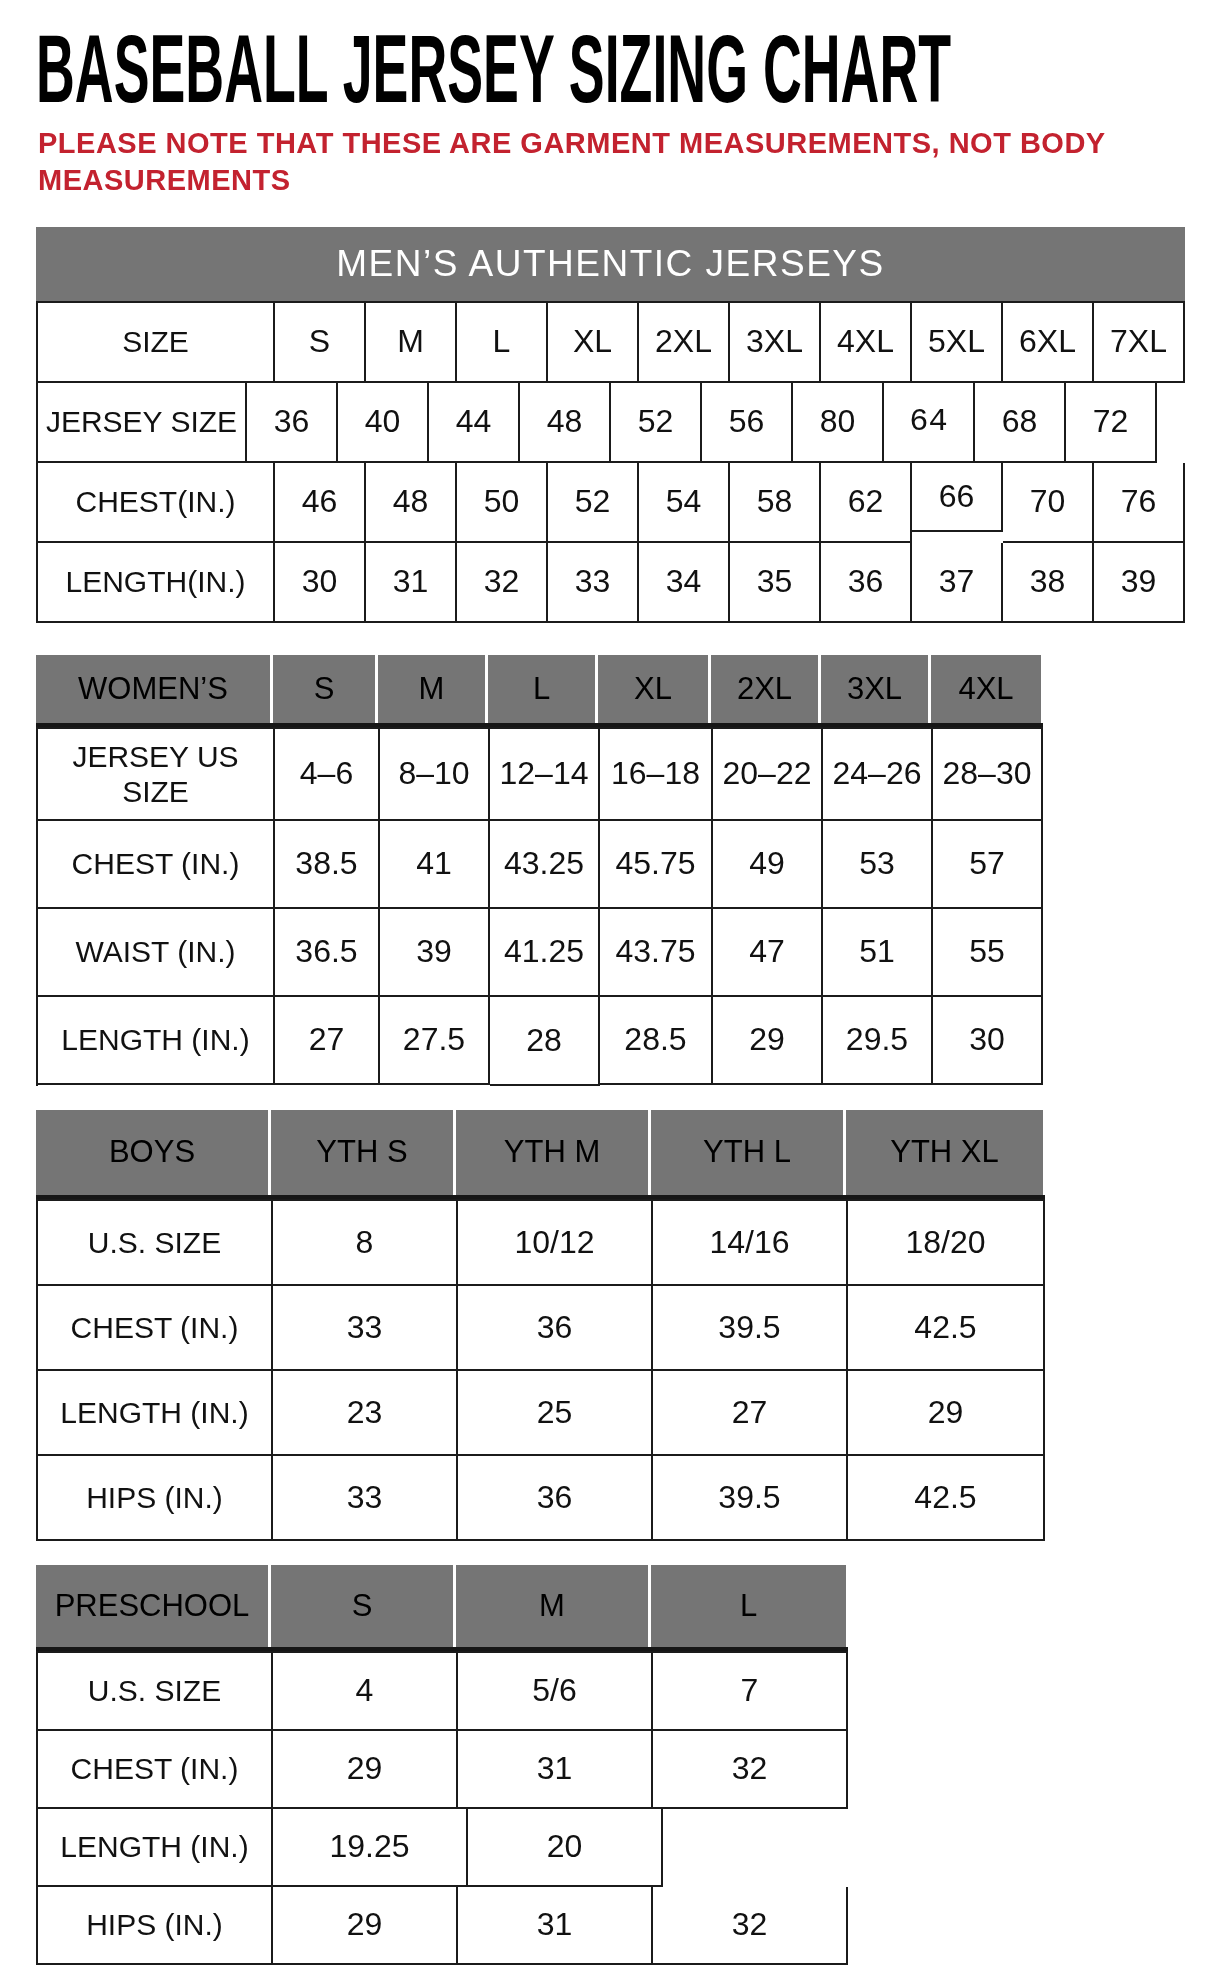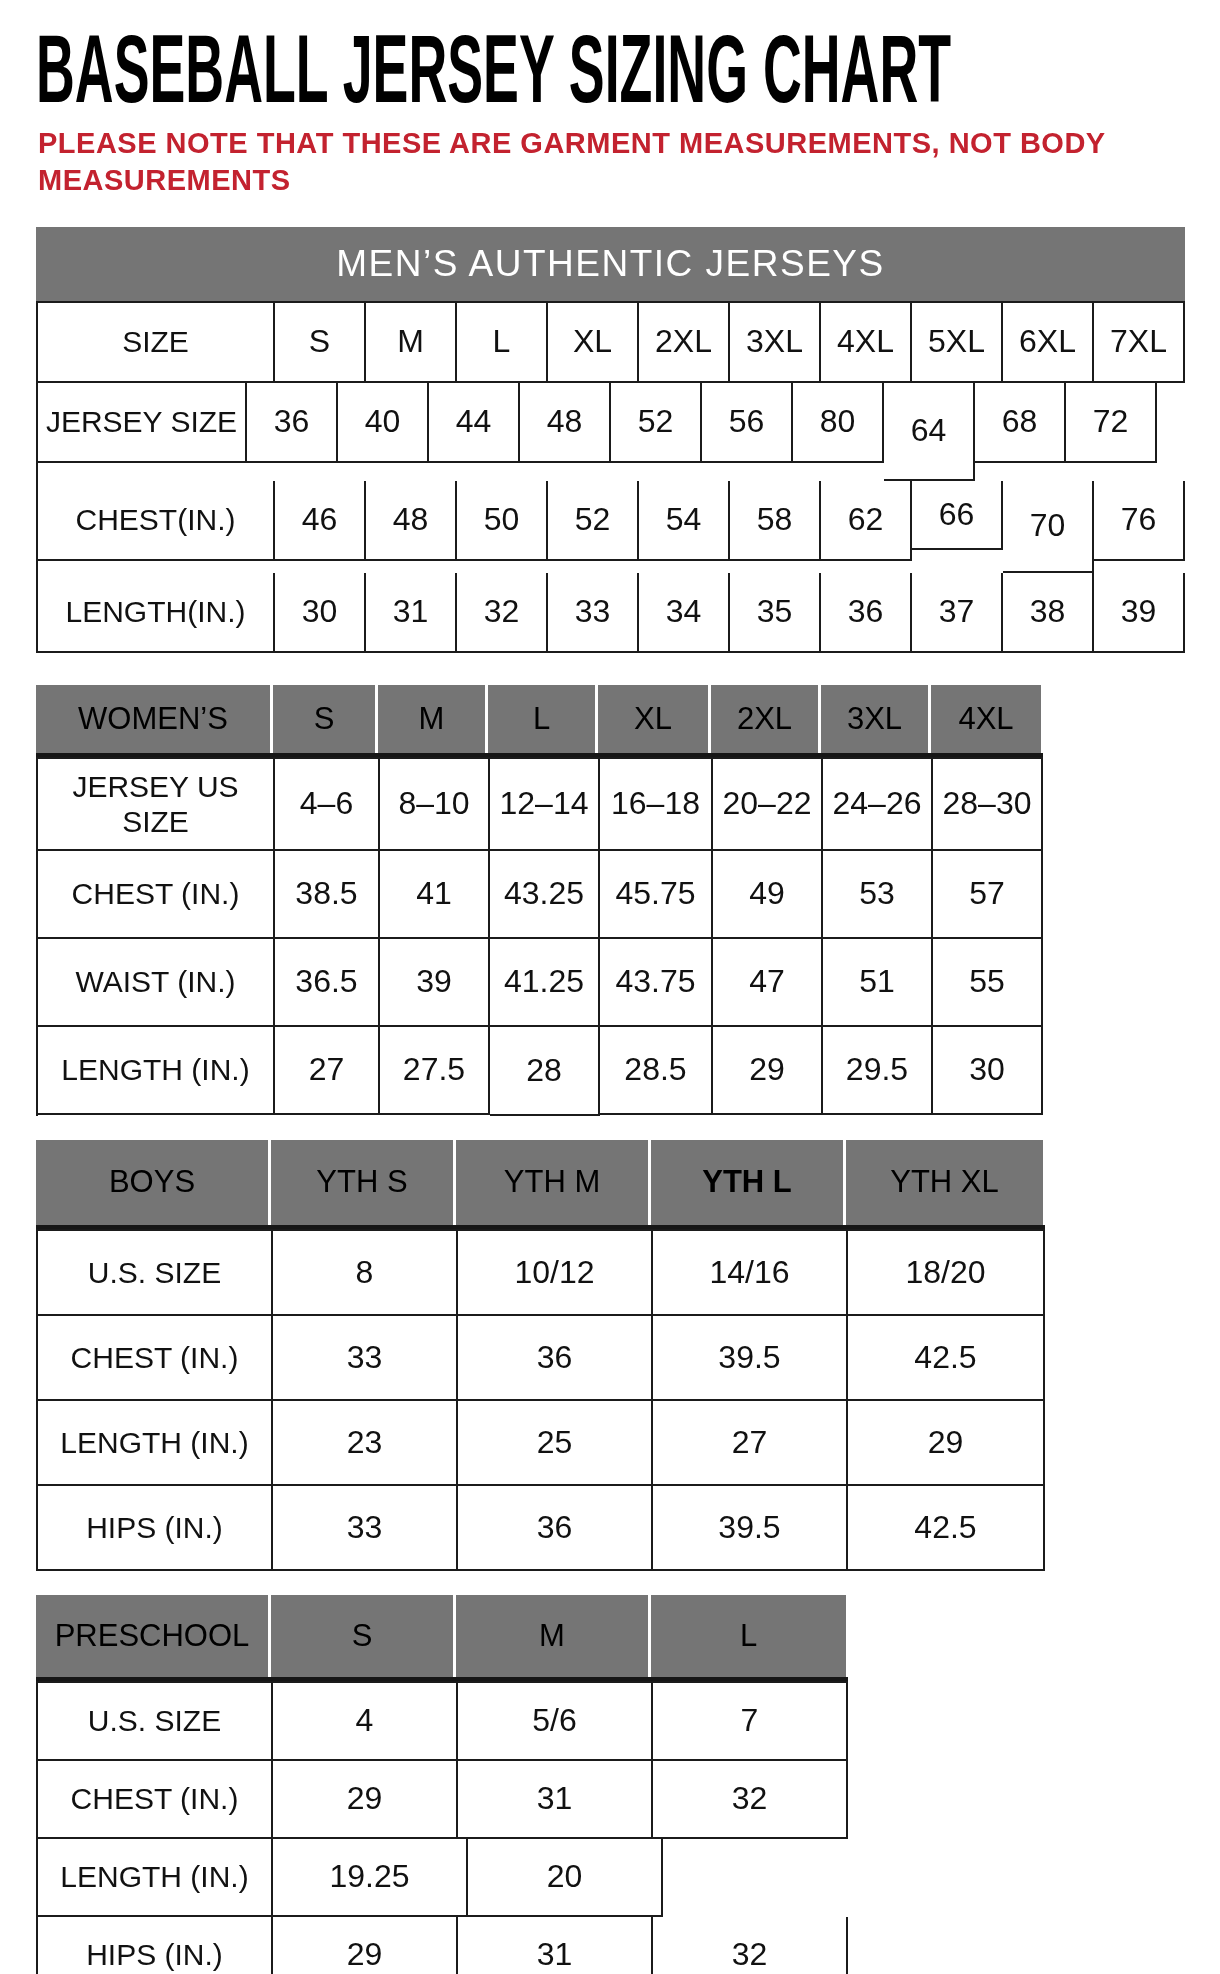--- a/index.html
+++ b/index.html
@@ -119,35 +119,35 @@
         </div>
         <div class="tbl-row">
           <div class="cell label-cell" style="width: 209px; height: 80px;">JERSEY SIZE</div>
           <div class="cell" style="width: 91px; height: 80px;">36</div>
           <div class="cell" style="width: 91px; height: 80px;">40</div>
           <div class="cell" style="width: 91px; height: 80px;">44</div>
           <div class="cell" style="width: 91px; height: 80px;">48</div>
           <div class="cell" style="width: 91px; height: 80px;">52</div>
           <div class="cell" style="width: 91px; height: 80px;">56</div>
           <div class="cell" style="width: 91px; height: 80px;">80</div>
-          <div class="cell" style="width: 91px; height: 98px;">64</div>
+          <div class="cell" style="width: 91px; height: 80px; font-family: Liberation Mono, monospace;">64</div>
           <div class="cell" style="width: 91px; height: 80px;">68</div>
           <div class="cell" style="width: 91px; height: 80px;">72</div>
         </div>
         <div class="tbl-row">
           <div class="cell label-cell" style="width: 237px; height: 80px;">CHEST(IN.)</div>
           <div class="cell" style="width: 91px; height: 80px;">46</div>
           <div class="cell" style="width: 91px; height: 80px;">48</div>
           <div class="cell" style="width: 91px; height: 80px;">50</div>
           <div class="cell" style="width: 91px; height: 80px;">52</div>
           <div class="cell" style="width: 91px; height: 80px;">54</div>
           <div class="cell" style="width: 91px; height: 80px;">58</div>
           <div class="cell" style="width: 91px; height: 80px;">62</div>
           <div class="cell" style="width: 91px; height: 69px;">66</div>
-          <div class="cell" style="width: 91px; height: 92px;">70</div>
+          <div class="cell" style="width: 91px; height: 80px;">70</div>
           <div class="cell" style="width: 91px; height: 80px;">76</div>
         </div>
         <div class="tbl-row">
           <div class="cell label-cell" style="width: 237px; height: 80px;">LENGTH(IN.)</div>
           <div class="cell" style="width: 91px; height: 80px;">30</div>
           <div class="cell" style="width: 91px; height: 80px;">31</div>
           <div class="cell" style="width: 91px; height: 80px;">32</div>
           <div class="cell" style="width: 91px; height: 80px;">33</div>
           <div class="cell" style="width: 91px; height: 80px;">34</div>
           <div class="cell" style="width: 91px; height: 80px;">35</div>
@@ -210,21 +210,21 @@
           <div class="cell" style="width: 110px; height: 88px;">29.5</div>
           <div class="cell" style="width: 110px; height: 88px;">30</div>
         </div>
       </div>
     </div>
     <div class="sizing-table" style="margin-top: 24px; width: 1009px;">
       <div class="tbl-row hdr-row">
         <div class="cell" style="width: 235px; height: 85px;">BOYS</div>
         <div class="cell" style="width: 185px; height: 85px;">YTH S</div>
         <div class="cell" style="width: 195px; height: 85px;">YTH M</div>
-        <div class="cell" style="width: 195px; height: 85px; font-weight: bold;">YTH L</div>
+        <div class="cell" style="width: 195px; height: 85px;">YTH L</div>
         <div class="cell" style="width: 197px; height: 85px;">YTH XL</div>
       </div>
       <div class="tbl-body">
         <div class="tbl-row">
           <div class="cell label-cell" style="width: 235px; height: 85px;">U.S. SIZE</div>
           <div class="cell" style="width: 185px; height: 85px;">8</div>
           <div class="cell" style="width: 195px; height: 85px;">10/12</div>
           <div class="cell" style="width: 195px; height: 85px;">14/16</div>
           <div class="cell" style="width: 197px; height: 85px;">18/20</div>
         </div>

